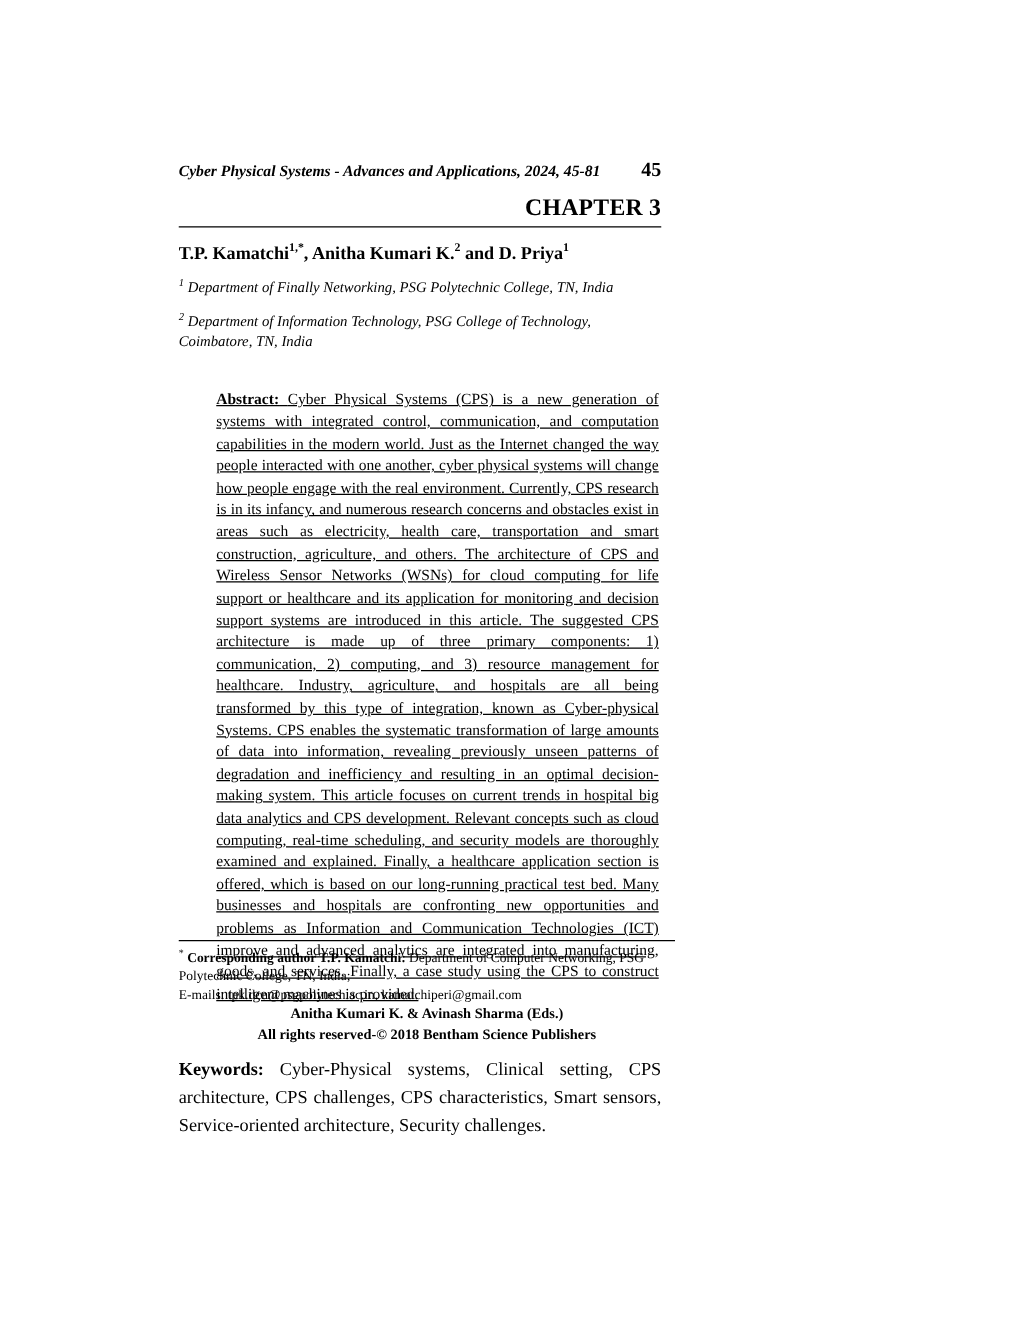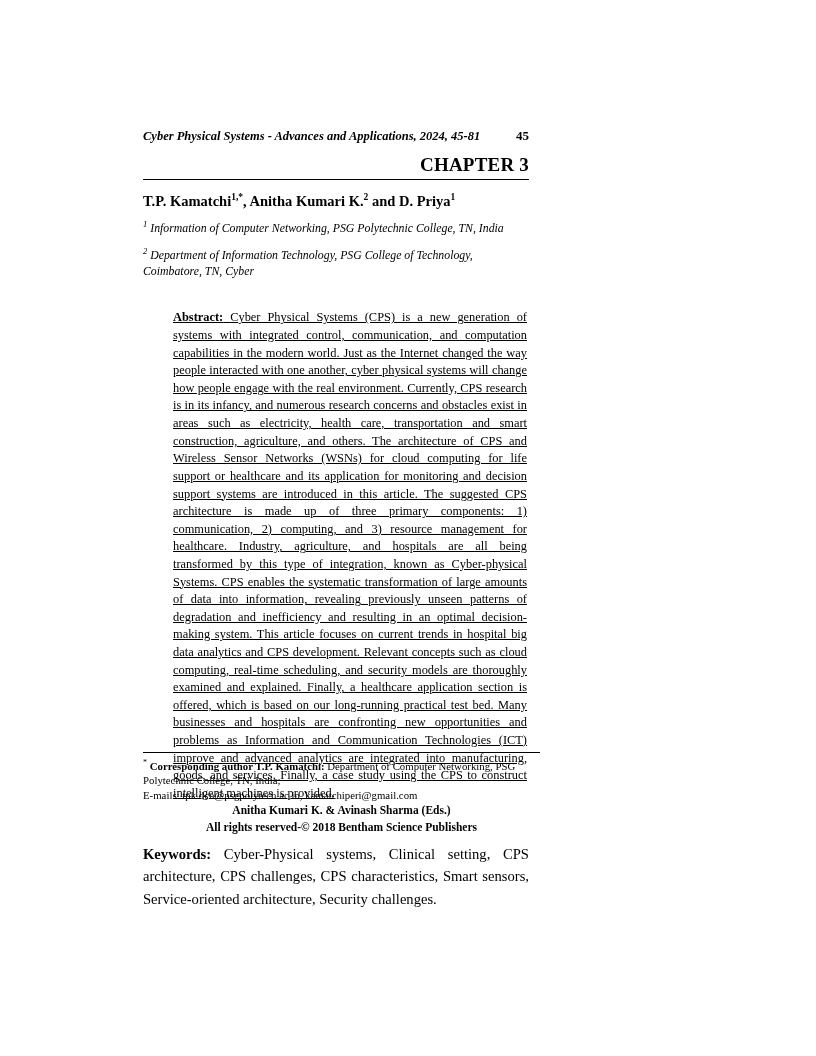--- a/index.html
+++ b/index.html
@@ -24,21 +24,21 @@
     display: flex;
     justify-content: space-between;
     align-items: baseline;
     font-size: 12.5px;
     font-weight: bold;
     font-style: italic;
   }
   .running-head .page-number {
     font-style: normal;
     font-weight: bold;
-    font-size: 13px;
+    font-size: 16px;
   }
   .chapter-line {
     margin-top: 10px;
     text-align: right;
     font-size: 19px;
     font-weight: bold;
     letter-spacing: 0.2px;
     padding-bottom: 3px;
     border-bottom: 1.6px solid #000;
   }
@@ -135,25 +135,25 @@
 
   <div class="authors">
     <span>T.P. Kamatchi</span><sup>1,*</sup>,
     <span>Anitha Kumari K.</span><sup>2</sup>
     <span class="conj">and</span>
     <span>D. Priya</span><sup>1</sup>
   </div>
 
   <div class="affil">
     <sup>1</sup>
-    <span>Information of Computer Networking, PSG Polytechnic College, TN, India</span>
+    <span>Department of Finally Networking, PSG Polytechnic College, TN, India</span>
   </div>
   <div class="affil">
     <sup>2</sup>
-    <span>Department of Information Technology, PSG College of Technology, Coimbatore, TN, Cyber</span>
+    <span>Department of Information Technology, PSG College of Technology, Coimbatore, TN, India</span>
   </div>
 
   <div class="abstract-block">
     <span class="lead">Abstract:</span>
     <span>Cyber Physical Systems (CPS) is a new generation of systems with integrated control, communication, and computation capabilities in the modern world. Just as the Internet changed the way people interacted with one another, cyber physical systems will change how people engage with the real environment. Currently, CPS research is in its infancy, and numerous research concerns and obstacles exist in areas such as electricity, health care, transportation and smart construction, agriculture, and others. The architecture of CPS and Wireless Sensor Networks (WSNs) for cloud computing for life support or healthcare and its application for monitoring and decision support systems are introduced in this article. The suggested CPS architecture is made up of three primary components: 1) communication, 2) computing, and 3) resource management for healthcare. Industry, agriculture, and hospitals are all being transformed by this type of integration, known as Cyber-physical Systems. CPS enables the systematic transformation of large amounts of data into information, revealing previously unseen patterns of degradation and inefficiency and resulting in an optimal decision-making system. This article focuses on current trends in hospital big data analytics and CPS development. Relevant concepts such as cloud computing, real-time scheduling, and security models are thoroughly examined and explained. Finally, a healthcare application section is offered, which is based on our long-running practical test bed. Many businesses and hospitals are confronting new opportunities and problems as Information and Communication Technologies (ICT) improve and advanced analytics are integrated into manufacturing, goods, and services. Finally, a case study using the CPS to construct intelligent machines is provided.</span>
   </div>
 
   <div class="keywords">
     <span class="lead">Keywords:</span>
     <span>Cyber-Physical systems, Clinical setting, CPS architecture, CPS challenges, CPS characteristics, Smart sensors, Service-oriented architecture, Security challenges.</span>

